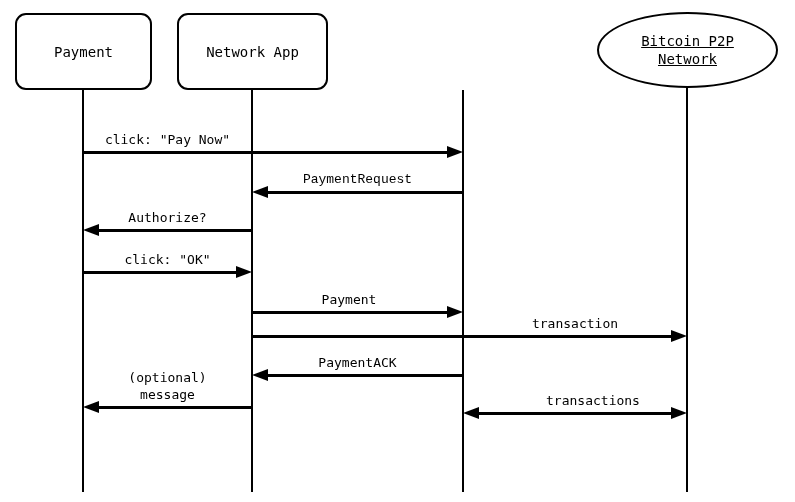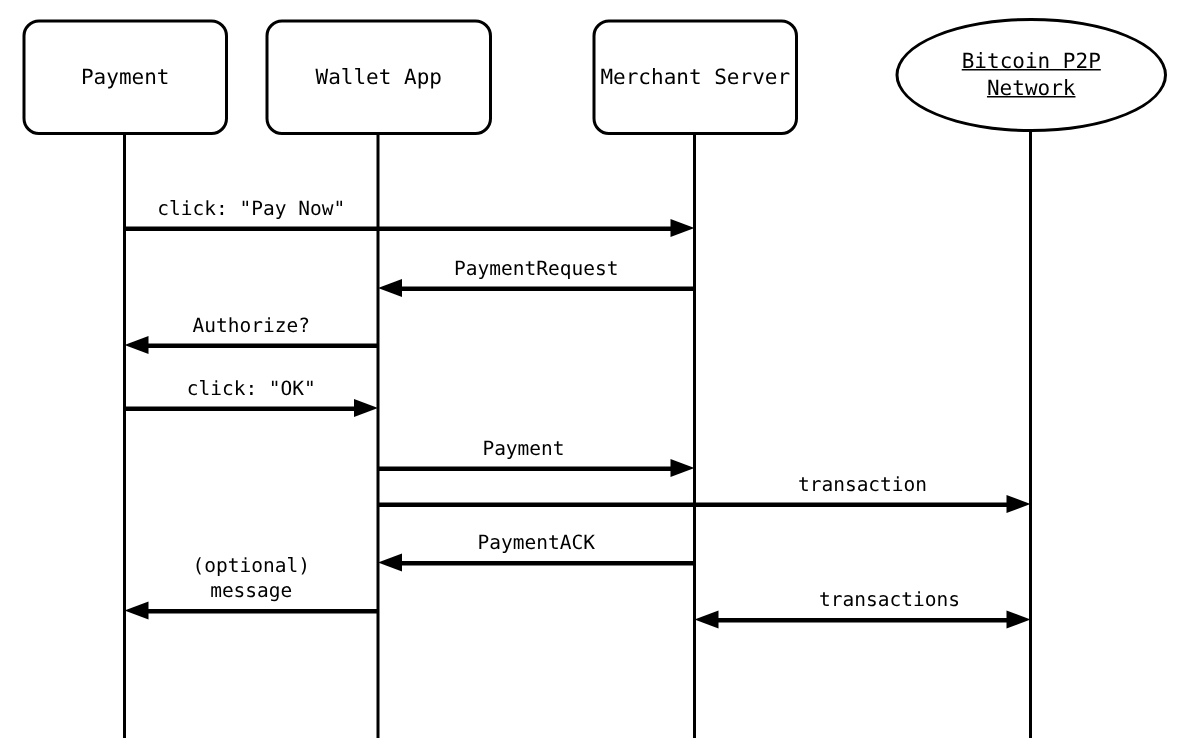--- a/index.html
+++ b/index.html
@@ -31,43 +31,40 @@
 </style>
 </head>
 <body>
 
 <div class="canvas">
 
   <div class="pbox" style="left:15px;top:13px;width:137px;height:77px;">
     <span>Payment</span>
   </div>
   <div class="pbox" style="left:177px;top:13px;width:151px;height:77px;">
-    <span>Wallet App</span>
-  </div>
-  <div class="pbox" style="left:395px;top:13px;width:137px;height:77px;">
-    <span>Merchant Server</span>
+    <span>Network App</span>
   </div>
   <div class="pellipse" style="left:597px;top:12px;width:181px;height:76px;text-decoration:underline;">
     <span>Bitcoin P2P
 Network</span>
   </div>
 
   <div class="lifeline" style="left:82px;top:90px;height:402px;"></div>
   <div class="lifeline" style="left:251px;top:90px;height:402px;"></div>
   <div class="lifeline" style="left:462px;top:90px;height:402px;"></div>
   <div class="lifeline" style="left:686px;top:88px;height:404px;"></div>
 
   <div>
     <div class="mlabel" style="left:83px;top:131px;width:169px;">click: "Pay Now"</div>
     <div class="mline" style="left:83px;top:151px;width:366px;"></div>
     <div class="head-r" style="left:447px;top:146px;"></div>
   </div>
 
   <div>
-    <div class="mlabel" style="left:252px;top:171px;width:211px;">PaymentRequest</div>
+    <div class="mlabel" style="left:252px;top:171px;width:211px;font-family:Liberation Mono, monospace;">PaymentRequest</div>
     <div class="mline" style="left:266px;top:191px;width:197px;"></div>
     <div class="head-l" style="left:252px;top:186px;"></div>
   </div>
 
   <div>
     <div class="mlabel" style="left:83px;top:209px;width:169px;">Authorize?</div>
     <div class="mline" style="left:97px;top:229px;width:155px;"></div>
     <div class="head-l" style="left:83px;top:224px;"></div>
   </div>
 

